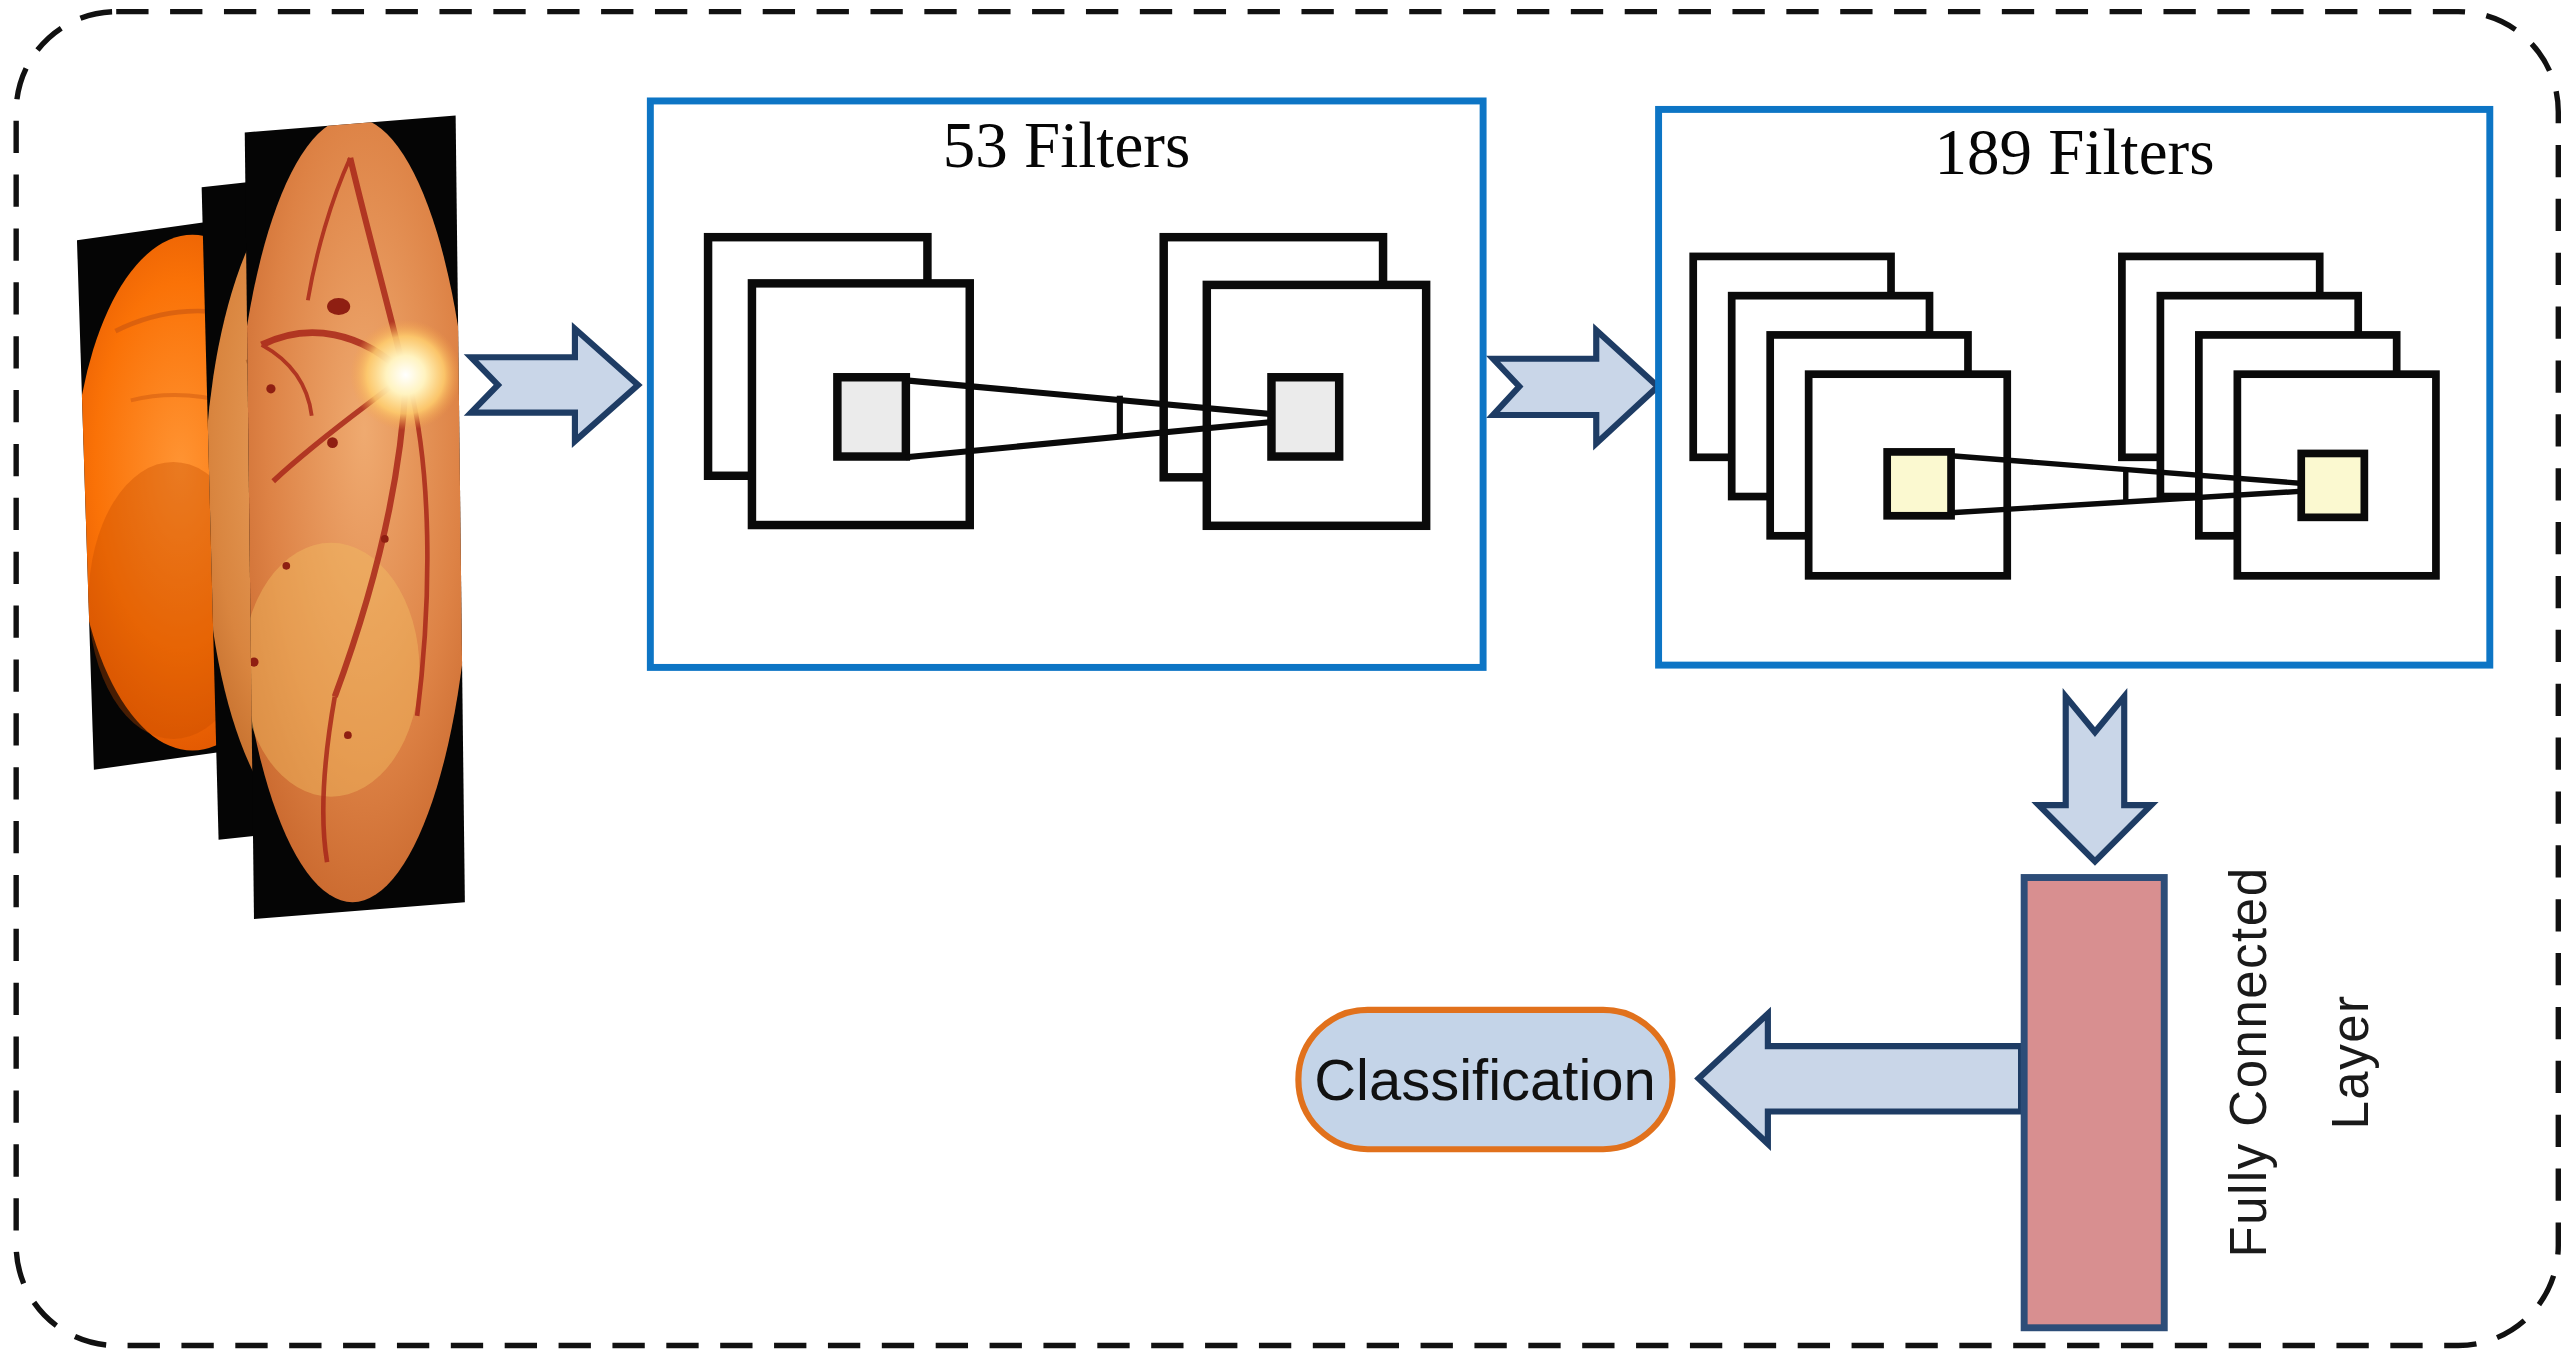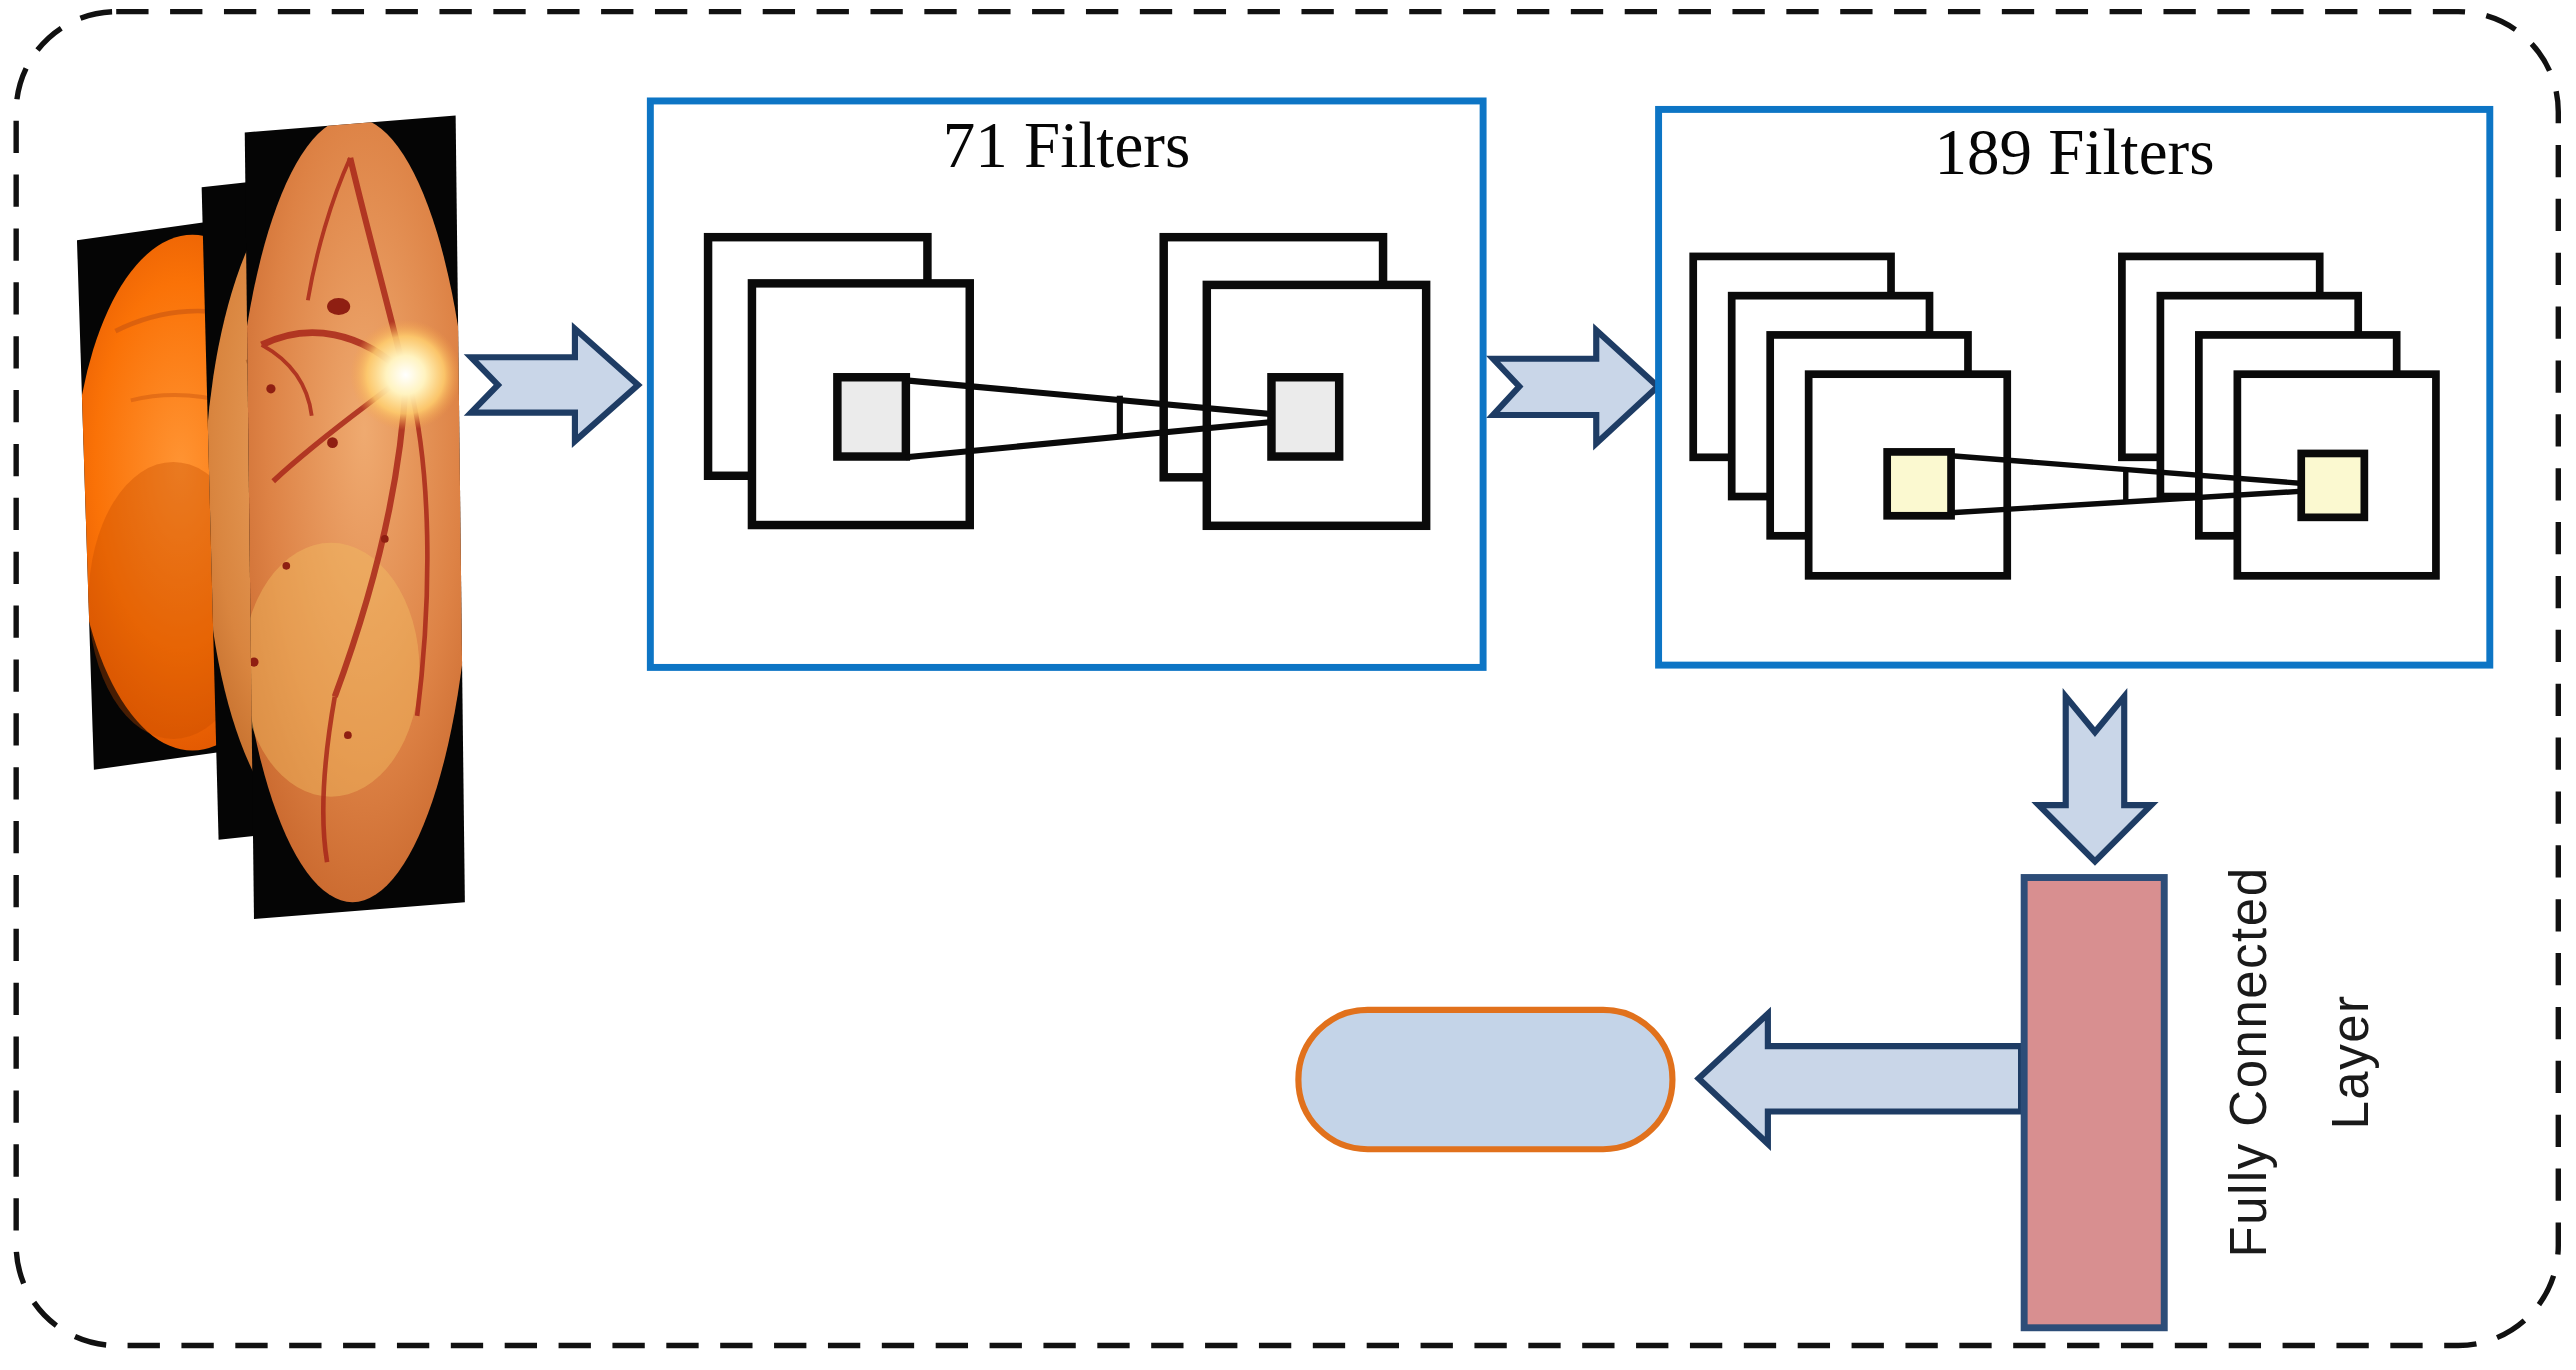--- a/index.html
+++ b/index.html
@@ -197,24 +197,25 @@
         <line x1="2535" y1="666" x2="2992" y2="638"></line>
         <line x1="2762" y1="610" x2="2762" y2="654"></line>
       </g>
     </g>
 
     <rect x="2630" y="1140" width="182" height="585" fill="#d88f90" stroke="#2d4d78" stroke-width="9"></rect>
 
     <rect x="1687" y="1312" width="486" height="181" rx="90" fill="#c4d4e8" stroke="#e1711c" stroke-width="8"></rect>
   </svg>
 
-  <div class="txt conv-title" style="left:650px; top:108px; width:833px;">71 Filters</div>
+  <div class="txt conv-title" style="left:650px; top:108px; width:833px;">53 Filters</div>
 
   <div class="txt conv-title" style="left:1659px; top:115px; width:831px;">189 Filters</div>
 
+  <div class="txt pill-label" style="left:1298px; top:1010px; width:374px; height:139px;">Classification</div>
 
   <div class="txt fc-label" style="left:2013px; top:954px; width:585px; height:216px;">
     <span>Fully Connected</span>
     <span>Layer</span>
   </div>
 
 </div>
 
 
 </body></html>

